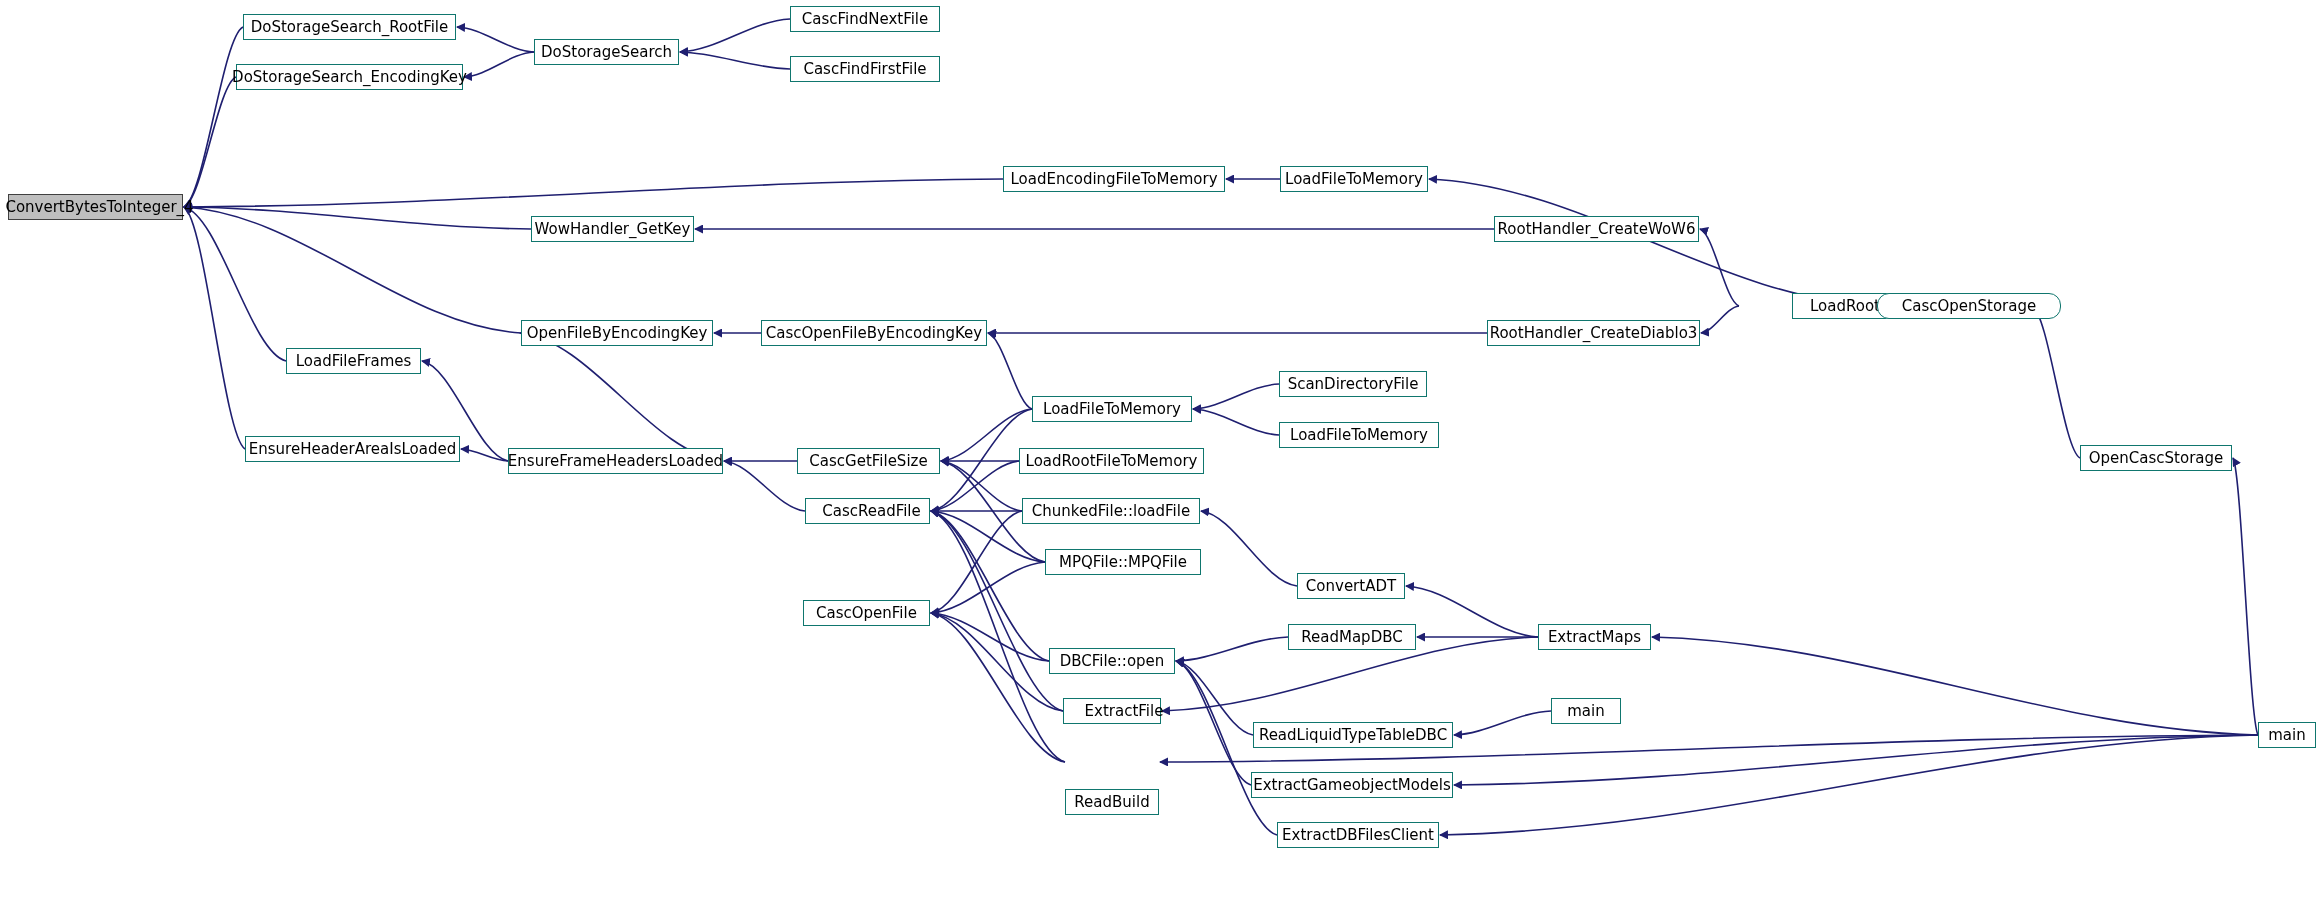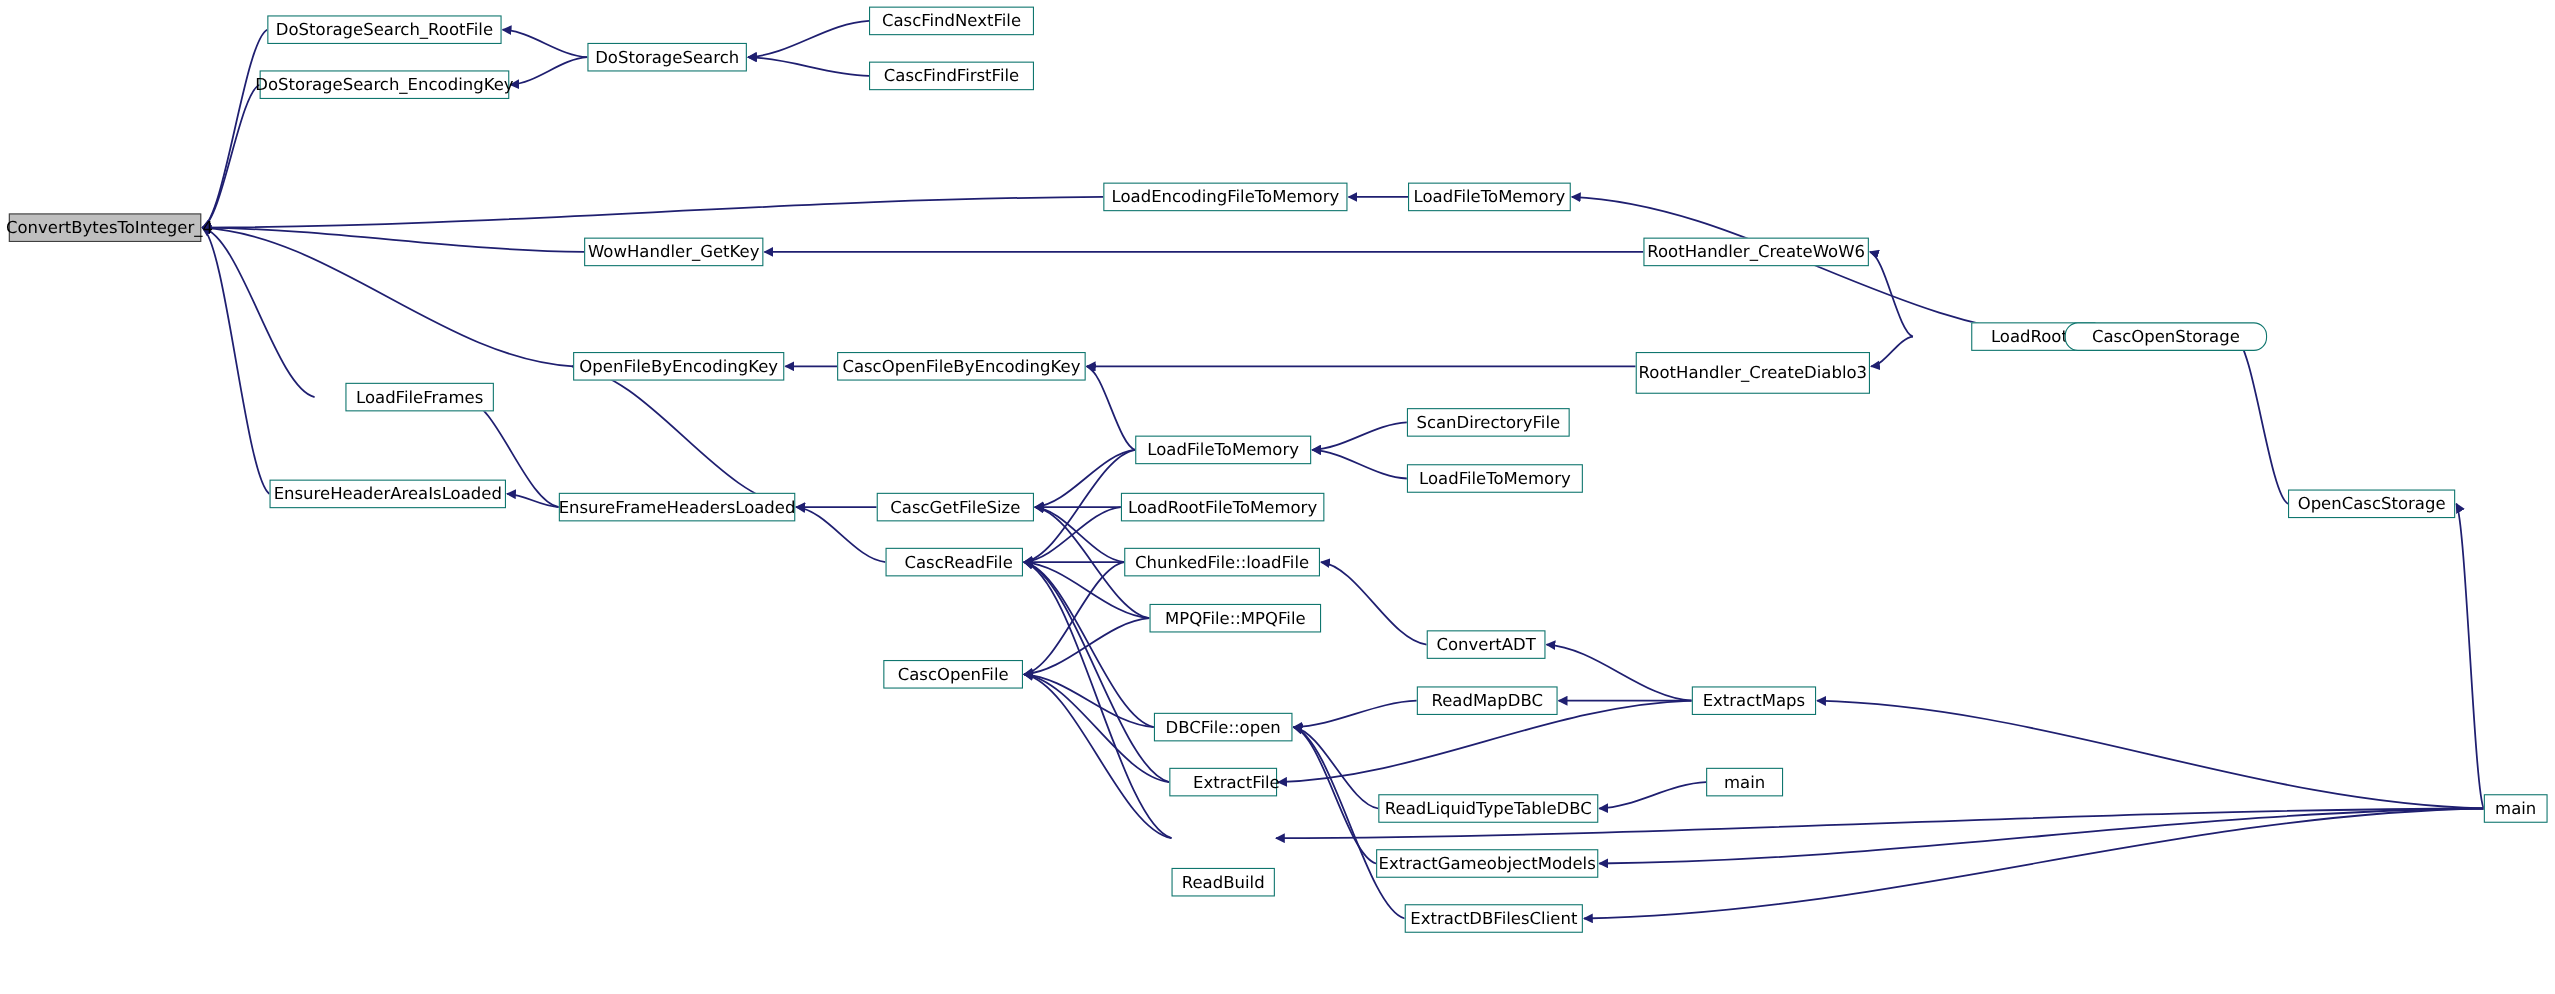--- a/index.html
+++ b/index.html
@@ -90,23 +90,23 @@
     <div class="node" style="left: 790px; top: 6px; width: 150px; height: 26px;">CascFindNextFile</div>
     <div class="node" style="left: 790px; top: 56px; width: 150px; height: 26px;">CascFindFirstFile</div>
     <div class="node" style="left: 1003px; top: 166px; width: 222px; height: 26px;">LoadEncodingFileToMemory</div>
     <div class="node" style="left: 1280px; top: 166px; width: 148px; height: 26px;">LoadFileToMemory</div>
     <div class="node" style="left: 531px; top: 216px; width: 163px; height: 26px;">WowHandler_GetKey</div>
     <div class="node" style="left: 1494px; top: 216px; width: 205px; height: 26px;">RootHandler_CreateWoW6</div>
     <div class="node" style="left: 1792px; top: 293px; width: 113px; height: 26px; padding-left: 26px;">LoadRootFile</div>
     <div class="node" style="left: 1877px; top: 293px; width: 184px; height: 26px; border-radius: 12px;">CascOpenStorage</div>
     <div class="node" style="left: 521px; top: 320px; width: 192px; height: 26px;">OpenFileByEncodingKey</div>
     <div class="node" style="left: 761px; top: 320px; width: 226px; height: 26px;">CascOpenFileByEncodingKey</div>
-    <div class="node" style="left: 1487px; top: 320px; width: 213px; height: 38px;">RootHandler_CreateDiablo3</div>
+    <div class="node" style="left: 1487px; top: 320px; width: 213px; height: 26px;">RootHandler_CreateDiablo3</div>
     <div class="node" style="left: 2080px; top: 445px; width: 152px; height: 26px;">OpenCascStorage</div>
-    <div class="node" style="left: 286px; top: 348px; width: 135px; height: 26px; margin-left: 28px;">LoadFileFrames</div>
+    <div class="node" style="left: 286px; top: 348px; width: 135px; height: 26px;">LoadFileFrames</div>
     <div class="node" style="left: 1279px; top: 371px; width: 148px; height: 26px;">ScanDirectoryFile</div>
     <div class="node" style="left: 1032px; top: 396px; width: 160px; height: 26px;">LoadFileToMemory</div>
     <div class="node" style="left: 1279px; top: 422px; width: 160px; height: 26px;">LoadFileToMemory</div>
     <div class="node" style="left: 245px; top: 436px; width: 215px; height: 26px;">EnsureHeaderAreaIsLoaded</div>
     <div class="node" style="left: 508px; top: 448px; width: 215px; height: 26px;">EnsureFrameHeadersLoaded</div>
     <div class="node" style="left: 797px; top: 448px; width: 143px; height: 26px;">CascGetFileSize</div>
     <div class="node" style="left: 1019px; top: 448px; width: 185px; height: 26px;">LoadRootFileToMemory</div>
     <div class="node" style="left: 805px; top: 498px; width: 125px; height: 26px; padding-left: 16px;">CascReadFile</div>
     <div class="node" style="left: 1022px; top: 498px; width: 178px; height: 26px;">ChunkedFile::loadFile</div>
     <div class="node" style="left: 1045px; top: 549px; width: 156px; height: 26px;">MPQFile::MPQFile</div>

